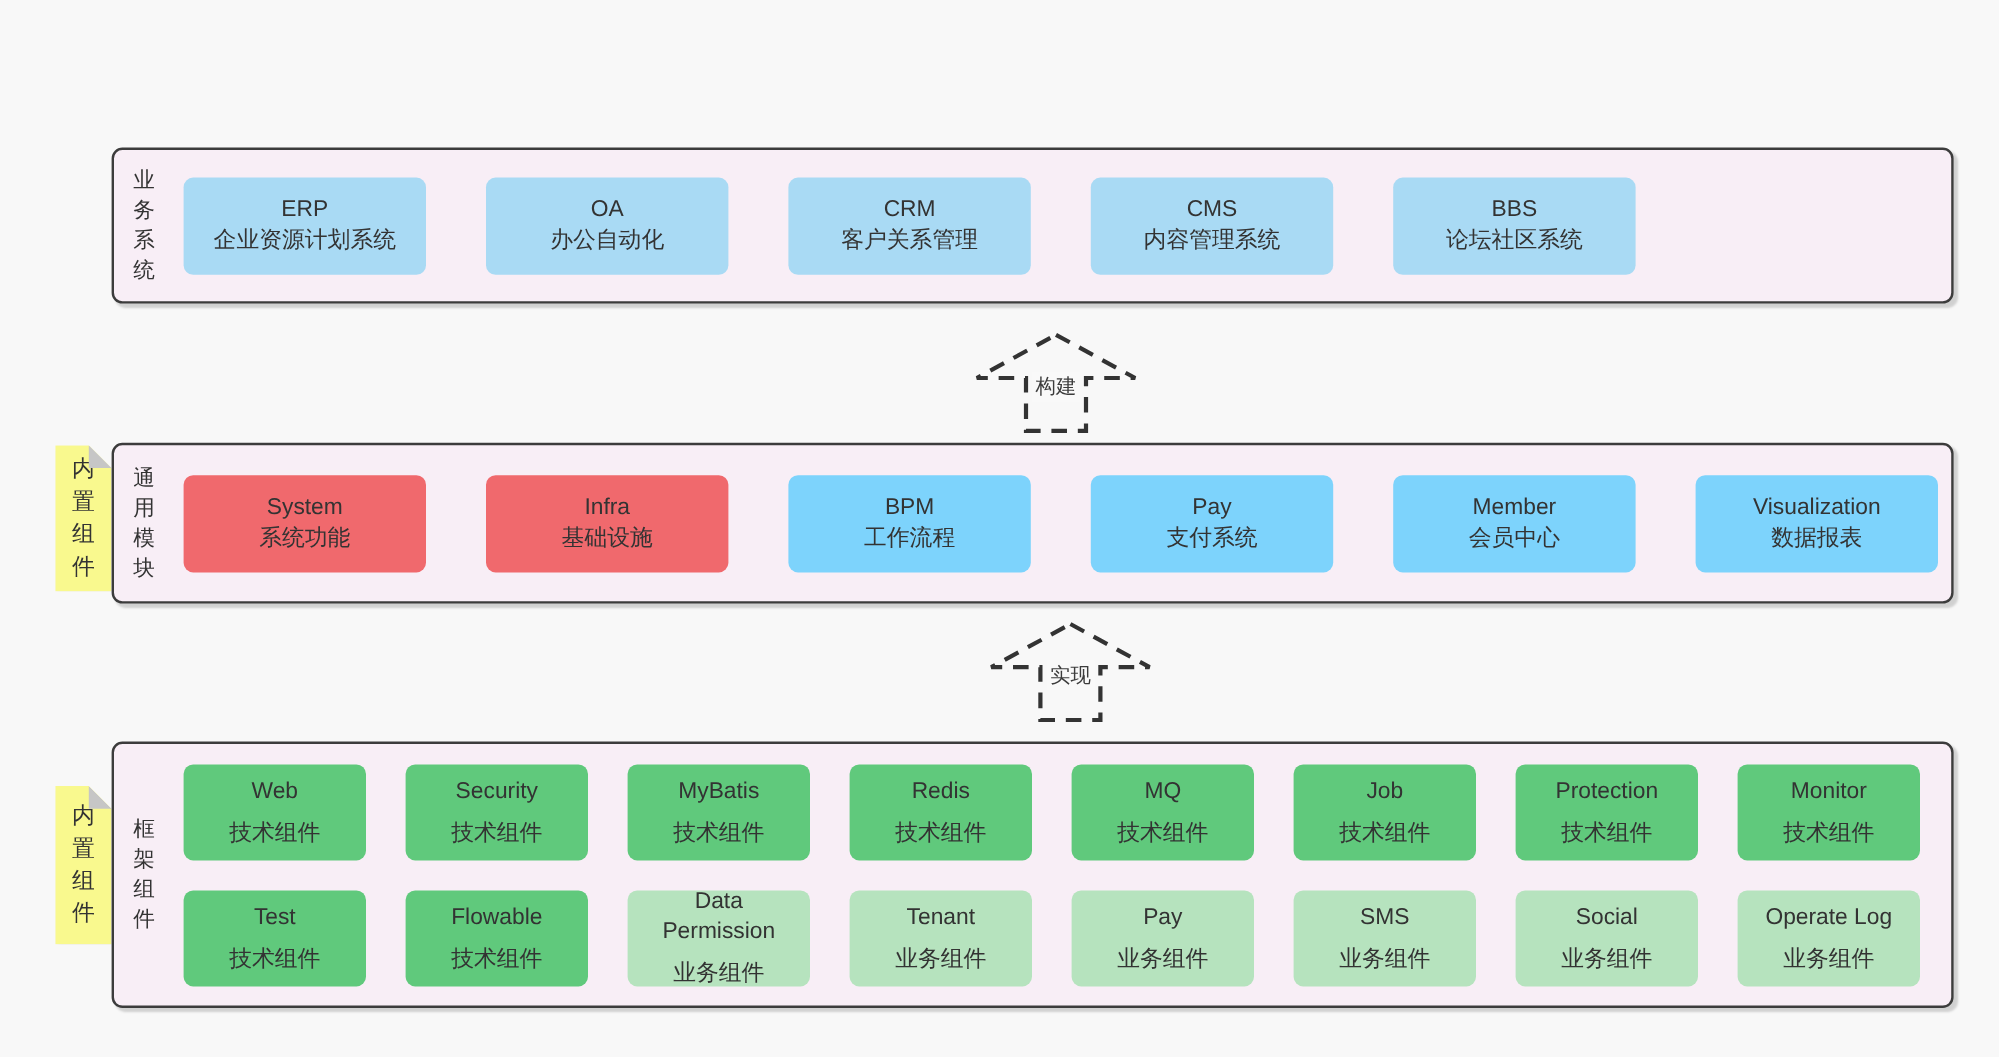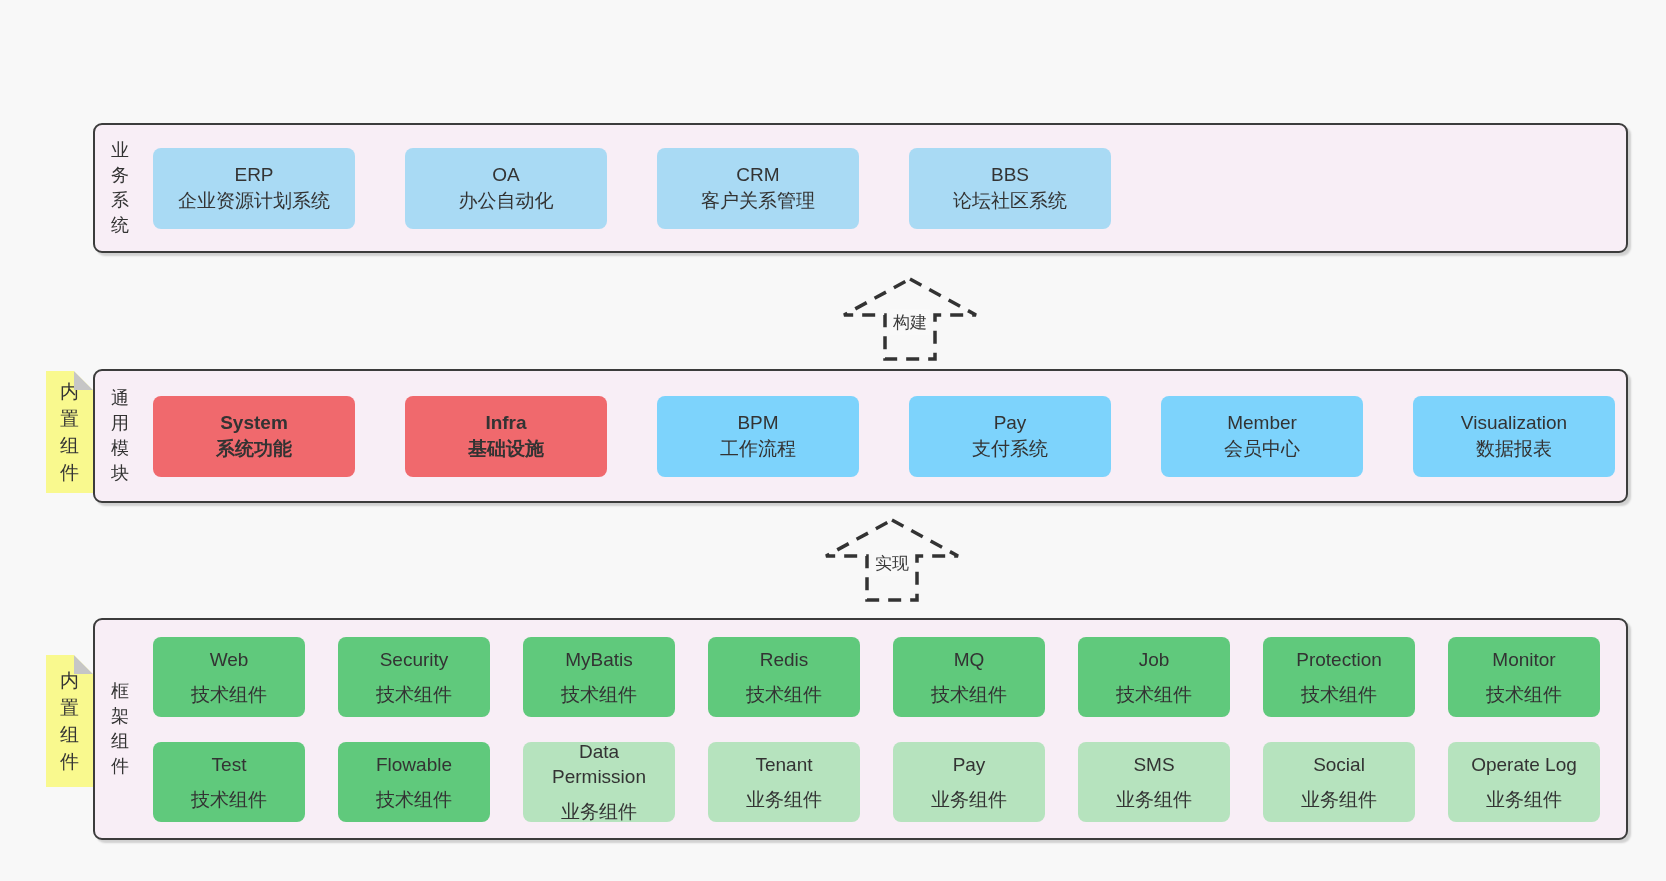--- a/index.html
+++ b/index.html
@@ -53,21 +53,21 @@
     flex-direction:column;
     align-items:center;
     justify-content:center;
     text-align:center;
     font-size:19px;
     line-height:26px;
   }
   .band-3 .box { width:152px; height:80px; line-height:25px; padding:0 16px;gap:10px; }
 
   .blue        { background:#a9daf4; }
-  .red         { background:#f0696d;font-weight:bold; }
+  .red         { background:#f0696d; }
   .pink        { background:#7dd3fc; }
   .green-dark  { background:#60c97c; }
   .green-light { background:#b6e3be; }
 
   
   .sticky {
     position:absolute;
     left:46px;
     width:47px;
     background:#f9f98e;
@@ -100,21 +100,21 @@
   .arrow-label {
     position:absolute;
     left:50%; top:45px;
     transform:translate(-50%,-50%);
     background:#f9f9f9;
     padding:1px 3px;
     font-size:17px;
     color:#3c3c3c;
     white-space:nowrap;
   }
-  .arrow-1 { left:842px; top:277px; }
+  .arrow-1 { left:812px; top:277px; }
   .arrow-2 { left:824px; top:518px; }
 </style>
 </head>
 <body>
 
 <div class="canvas">
 
   <section class="band band-1">
     <div class="band-label">业务系统</div>
     <div class="box-row">
@@ -122,20 +122,24 @@
         <div>ERP</div>
         <div>企业资源计划系统</div>
       </div>
       <div class="box blue">
         <div>OA</div>
         <div>办公自动化</div>
       </div>
       <div class="box blue">
         <div>CRM</div>
         <div>客户关系管理</div>
+      </div>
+      <div class="box blue">
+        <div>CMS</div>
+        <div>内容管理系统</div>
       </div>
       <div class="box blue">
         <div>BBS</div>
         <div>论坛社区系统</div>
       </div>
     </div>
   </section>
 
   <div class="arrow arrow-1">
     <svg width="136" height="84" viewBox="0 0 136 84">

